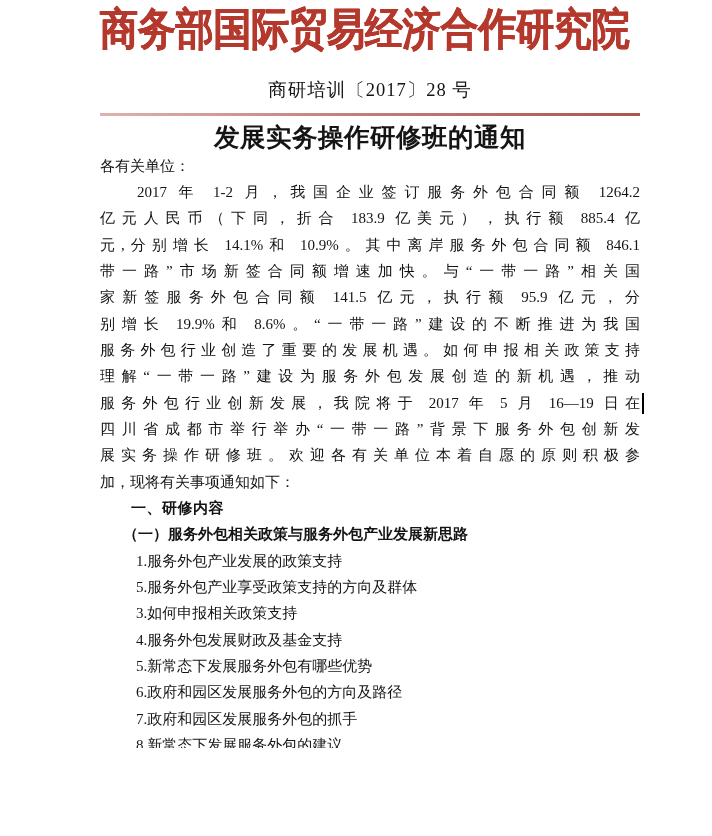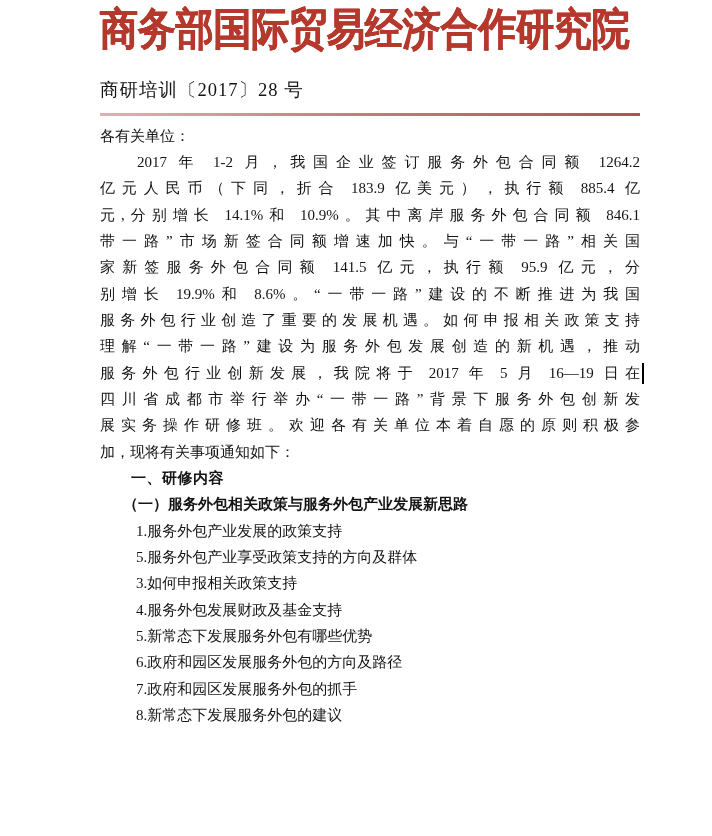--- a/index.html
+++ b/index.html
@@ -24,20 +24,21 @@
     line-height: 50px;
     font-weight: 900;
     color: #b5382d;
     white-space: nowrap;
     transform: scaleX(0.86);
     transform-origin: left center;
     text-shadow: 0.5px 0 0 #b5382d, -0.5px 0 0 #b5382d;
   }
   .doc-number {
     margin-top: 22px;
+    text-align: center;
     font-size: 18.5px;
     line-height: 26px;
     letter-spacing: 1px;
   }
   .rule {
     margin-top: 10px;
     height: 2.5px;
     background: linear-gradient(to right, #dcb3b0 0%, #c4807c 45%, #aa5550 100%);
   }
   .title {
@@ -85,20 +86,21 @@
 <div class="page">
   <div class="content">
 
     <div class="letterhead">商务部国际贸易经济合作研究院</div>
 
     <div class="doc-number">商研培训〔2017〕28 号</div>
 
     <div class="rule"></div>
 
     <div class="title">
+      <div>发展实务操作研修班的通知</div>
     </div>
 
     <div class="line">各有关单位：</div>
 
     <div id="paragraph">
         <div class="line jline indent">2017 年 1-2 月，我国企业签订服务外包合同额 1264.2</div>
         <div class="line jline">亿元人民币（下同，折合 183.9 亿美元），执行额 885.4 亿</div>
         <div class="line jline">元,分别增长 14.1%和 10.9%。其中离岸服务外包合同额 846.1</div>
         <div class="line jline">带一路”市场新签合同额增速加快。与“一带一路”相关国</div>
         <div class="line jline">家新签服务外包合同额 141.5 亿元，执行额 95.9 亿元，分</div>

